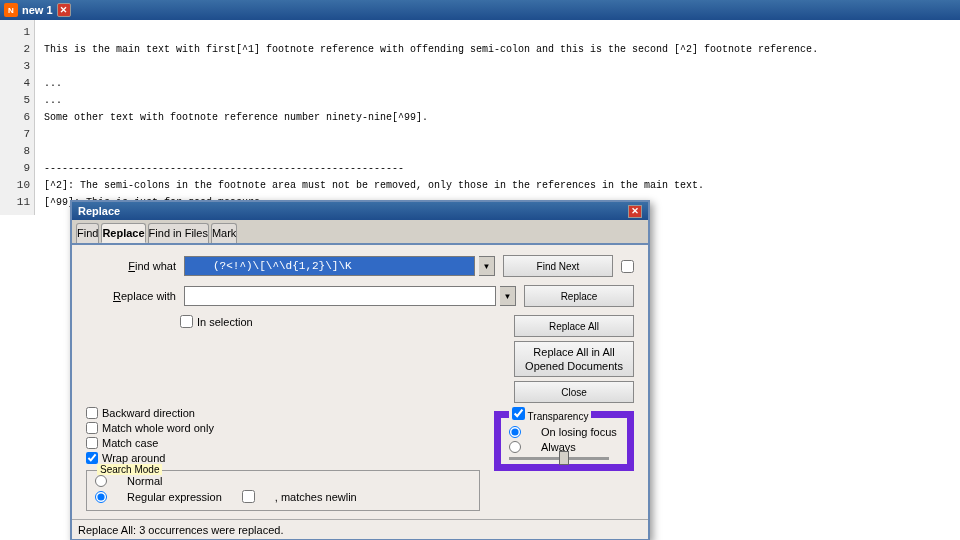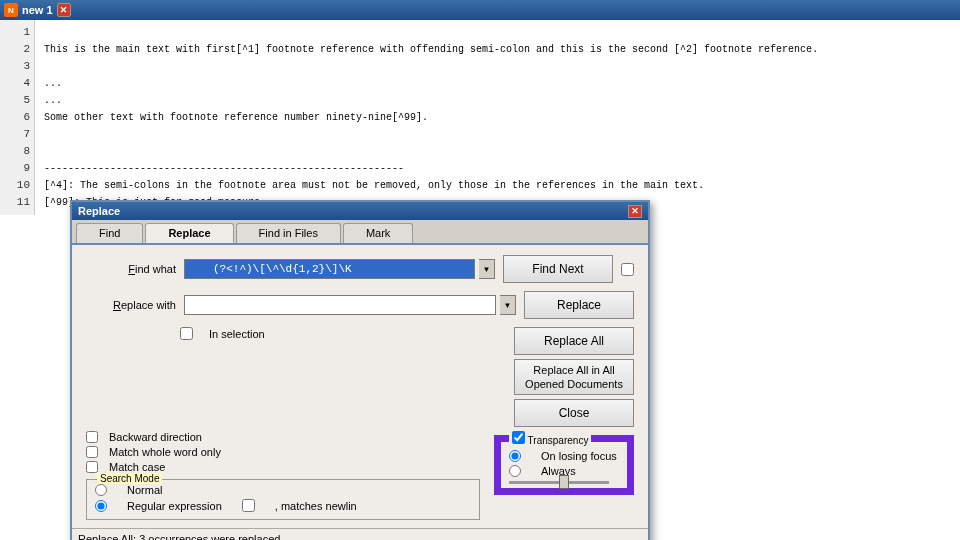--- a/index.html
+++ b/index.html
@@ -127,21 +127,21 @@
 
     
     .tabs {
       display: flex;
       background: #d4d0c8;
       border-bottom: 2px solid #6a8ab5;
       padding: 3px 4px 0 4px;
       gap: 2px;
     }
     .tab {
-      padding: 3px 22px;
+      padding: 3px 0;
       border: 1px solid #999;
       border-bottom: none;
       background: #e0dcd8;
       cursor: pointer;
       font-size: 11px;
       border-radius: 3px 3px 0 0;
     }
     .tab.active {
       background: #f0ece8;
       border-bottom: 1px solid #f0ece8;
@@ -196,56 +196,56 @@
       border: 1px solid #7a7a7a;
       border-left: none;
       display: flex;
       align-items: center;
       justify-content: center;
       cursor: pointer;
       font-size: 8px;
     }
 
     .btn {
-      height: 28px;
+      height: 22px;
       min-width: 100px;
       background: linear-gradient(to bottom, #f5f5f5, #ddd);
       border: 1px solid #888;
       cursor: pointer;
-      font-size: 12px;
+      font-size: 10px;
       padding: 0 8px;
     }
 
     .btn-wide {
       min-width: 110px;
     }
 
     .checkbox-row {
       display: flex;
       align-items: center;
-      gap: 11px;
+      gap: 4px;
       font-size: 11px;
       margin-bottom: 3px;
     }
     .checkbox-row input[type="checkbox"] {
       width: 12px;
       height: 12px;
     }
 
     .in-selection-row {
       display: flex;
       align-items: center;
       gap: 4px;
       margin-bottom: 6px;
       padding-left: 94px;
     }
     .in-selection-cb {
       display: flex;
       align-items: center;
-      gap: 16px;
+      gap: 4px;
       font-size: 11px;
     }
     .search-mode-legend {
       border: 1px solid #999;
       padding: 6px 8px 4px 8px;
       position: relative;
       margin-top: 0;
     }
     .search-mode-legend-title {
       font-size: 10px;
@@ -340,21 +340,21 @@
   </div>
   <div class="editor-content">
     <div class="line">This is the main text with first[^1] footnote reference with offending semi-colon and this is the second [^2] footnote reference.</div>
     <div class="line">&nbsp;</div>
     <div class="line">...</div>
     <div class="line">...</div>
     <div class="line">Some other text with footnote reference number ninety-nine[^99].</div>
     <div class="line">&nbsp;</div>
     <div class="line">&nbsp;</div>
     <div class="line">------------------------------------------------------------</div>
-    <div class="line">[^4]: The semi-colons in the footnote area must not be removed, only those in the references in the main text.</div>
+    <div class="line">[^2]: The semi-colons in the footnote area must not be removed, only those in the references in the main text.</div>
     <div class="line">[^99]: This is just for good measure.</div>
   </div>
 
   <div class="dialog-overlay">
 
     <div class="dialog-title-bar">
       <span>Replace</span>
       <div class="dialog-close-btn">✕</div>
     </div>
 
@@ -414,20 +414,24 @@
             <span>Backward direction</span>
           </div>
           <div class="checkbox-row">
             <input type="checkbox" style="">
             <span>Match whole word only</span>
           </div>
           <div class="checkbox-row">
             <input type="checkbox" style="">
             <span>Match case</span>
           </div>
+          <div class="checkbox-row">
+            <input type="checkbox" checked="" style="">
+            <span>Wrap around</span>
+          </div>
 
           <fieldset class="search-mode-legend" style="margin-top:6px; border:1px solid #999; padding:4px 8px 4px 8px;">
             <legend class="search-mode-legend-title" style="font-size:10px; padding:0 3px;">Search Mode</legend>
             <div class="radio-row">
               <input type="radio" name="searchMode" style="">
               <span>Normal</span>
             </div>
             <div class="radio-row">
               <input type="radio" name="searchMode" checked="" style="">
               <span>Regular expression</span>

